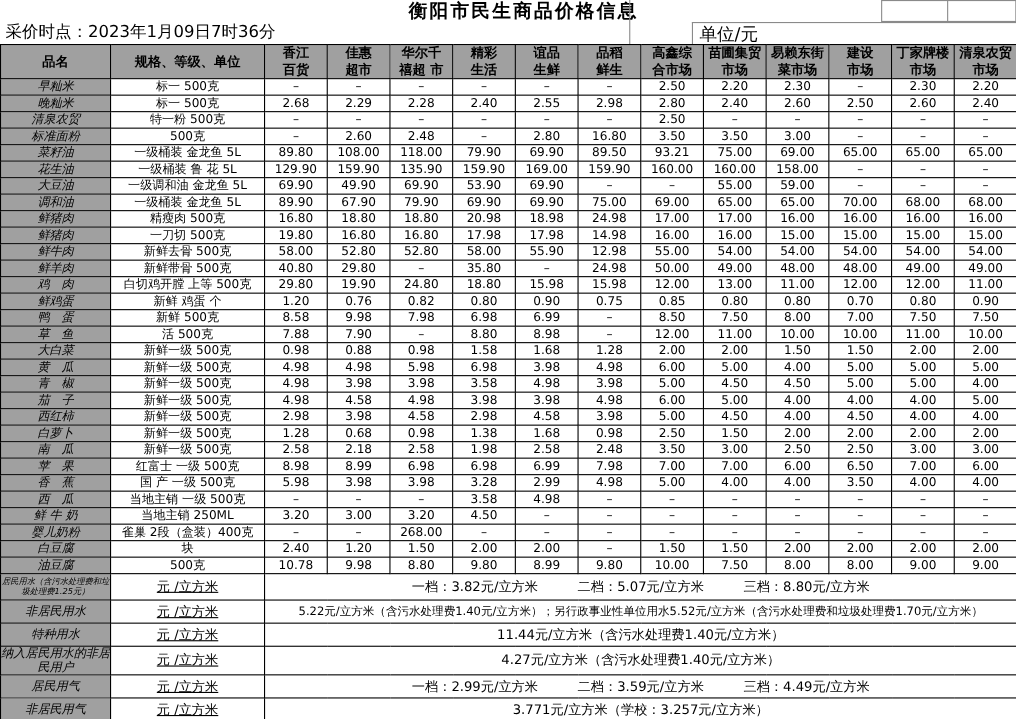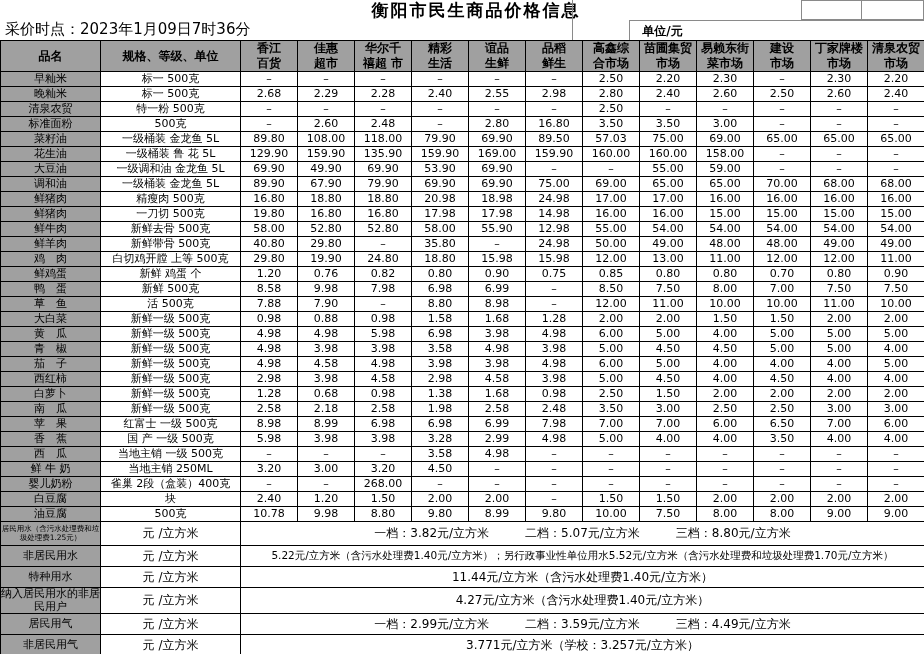--- a/index.html
+++ b/index.html
@@ -7,41 +7,41 @@
   body{width:924px;height:654px;overflow:hidden;
        font-family:"DejaVu Sans","Liberation Sans",sans-serif;color:#000;}
   .page{position:relative;width:924px;height:654px;background:#fff;box-sizing:border-box;}
 
   
   .topbar{position:relative;height:40px;}
   .title{position:absolute;left:0;right:0;top:0;height:22px;line-height:21px;
          text-align:center;font-size:17px;font-weight:bold;letter-spacing:2px;padding-left:28px;}
   .subtitle{position:absolute;left:5px;top:20px;font-size:15px;line-height:19px;}
   .unitlabel{position:absolute;left:580px;top:23px;width:165px;text-align:center;
-             font-size:12px;line-height:16px;font-weight:bold;}
+             font-size:16px;line-height:16px;}
   .gridline{position:absolute;box-sizing:border-box;border-color:#8a8a8a;}
   .gl-v1{left:572px;top:0;width:0;height:40px;border-left:1px solid #8a8a8a;}
   .gl-box{left:629px;top:20px;width:295px;height:20px;border-left:1px solid #8a8a8a;border-top:1px solid #8a8a8a;}
   .gl-c1{left:801px;top:0;width:123px;height:20px;border:1px solid #8a8a8a;}
   .gl-c2{left:861px;top:0;width:0;height:20px;border-left:1px solid #8a8a8a;}
 
   
   table{border-collapse:collapse;table-layout:fixed;width:924px;}
   col.c-name{width:100px;} col.c-spec{width:140px;} col.c-store{width:57px;}
   th,td{border:1px solid var(--grid);padding:0;overflow:hidden;vertical-align:middle;}
   thead tr{height:26px;}
   th{background:var(--hbg);font-size:12px;font-weight:bold;text-align:center;
      white-space:pre-line;line-height:1.25;}
   tr.product{height:15px;}
   tr.product td{font-size:11px;line-height:14px;text-align:center;white-space:nowrap;}
-  td.name{background:var(--hbg);}
+  td.name{background:var(--hbg);font-style:italic;}
   tr.utility td{font-size:11px;text-align:center;}
   tr.utility td.name{white-space:normal;line-height:1.15;}
   td.name.tiny{font-size:7.5px;line-height:1.25;margin-left:12px;}
-  tr.utility td.unit{font-size:12px;white-space:nowrap;}
+  tr.utility td.unit{font-size:12px;white-space:nowrap;text-decoration:underline;}
   tr.utility td.merged{font-size:12px;white-space:nowrap;}
   tr.u0{height:24px;} tr.u1{height:21px;} tr.u2{height:21px;}
   tr.u3{height:22px;} tr.u4{height:21px;padding-left:16px;} tr.u5{height:21px;}
   tr.u1 td.merged{font-size:10.5px;}
 </style>
 </head>
 <body>
 
 <div class="page">
   <div class="topbar">
@@ -168,21 +168,21 @@
         </tr>
         <tr class="product">
           <td class="name">菜籽油</td>
           <td class="spec">一级桶装 金龙鱼 5L</td>
           <td class="price">89.80</td>
           <td class="price">108.00</td>
           <td class="price">118.00</td>
           <td class="price">79.90</td>
           <td class="price">69.90</td>
           <td class="price">89.50</td>
-          <td class="price">57.03</td>
+          <td class="price">93.21</td>
           <td class="price">75.00</td>
           <td class="price">69.00</td>
           <td class="price">65.00</td>
           <td class="price">65.00</td>
           <td class="price">65.00</td>
         </tr>
         <tr class="product">
           <td class="name">花生油</td>
           <td class="spec">一级桶装 鲁 花 5L</td>
           <td class="price">129.90</td>

